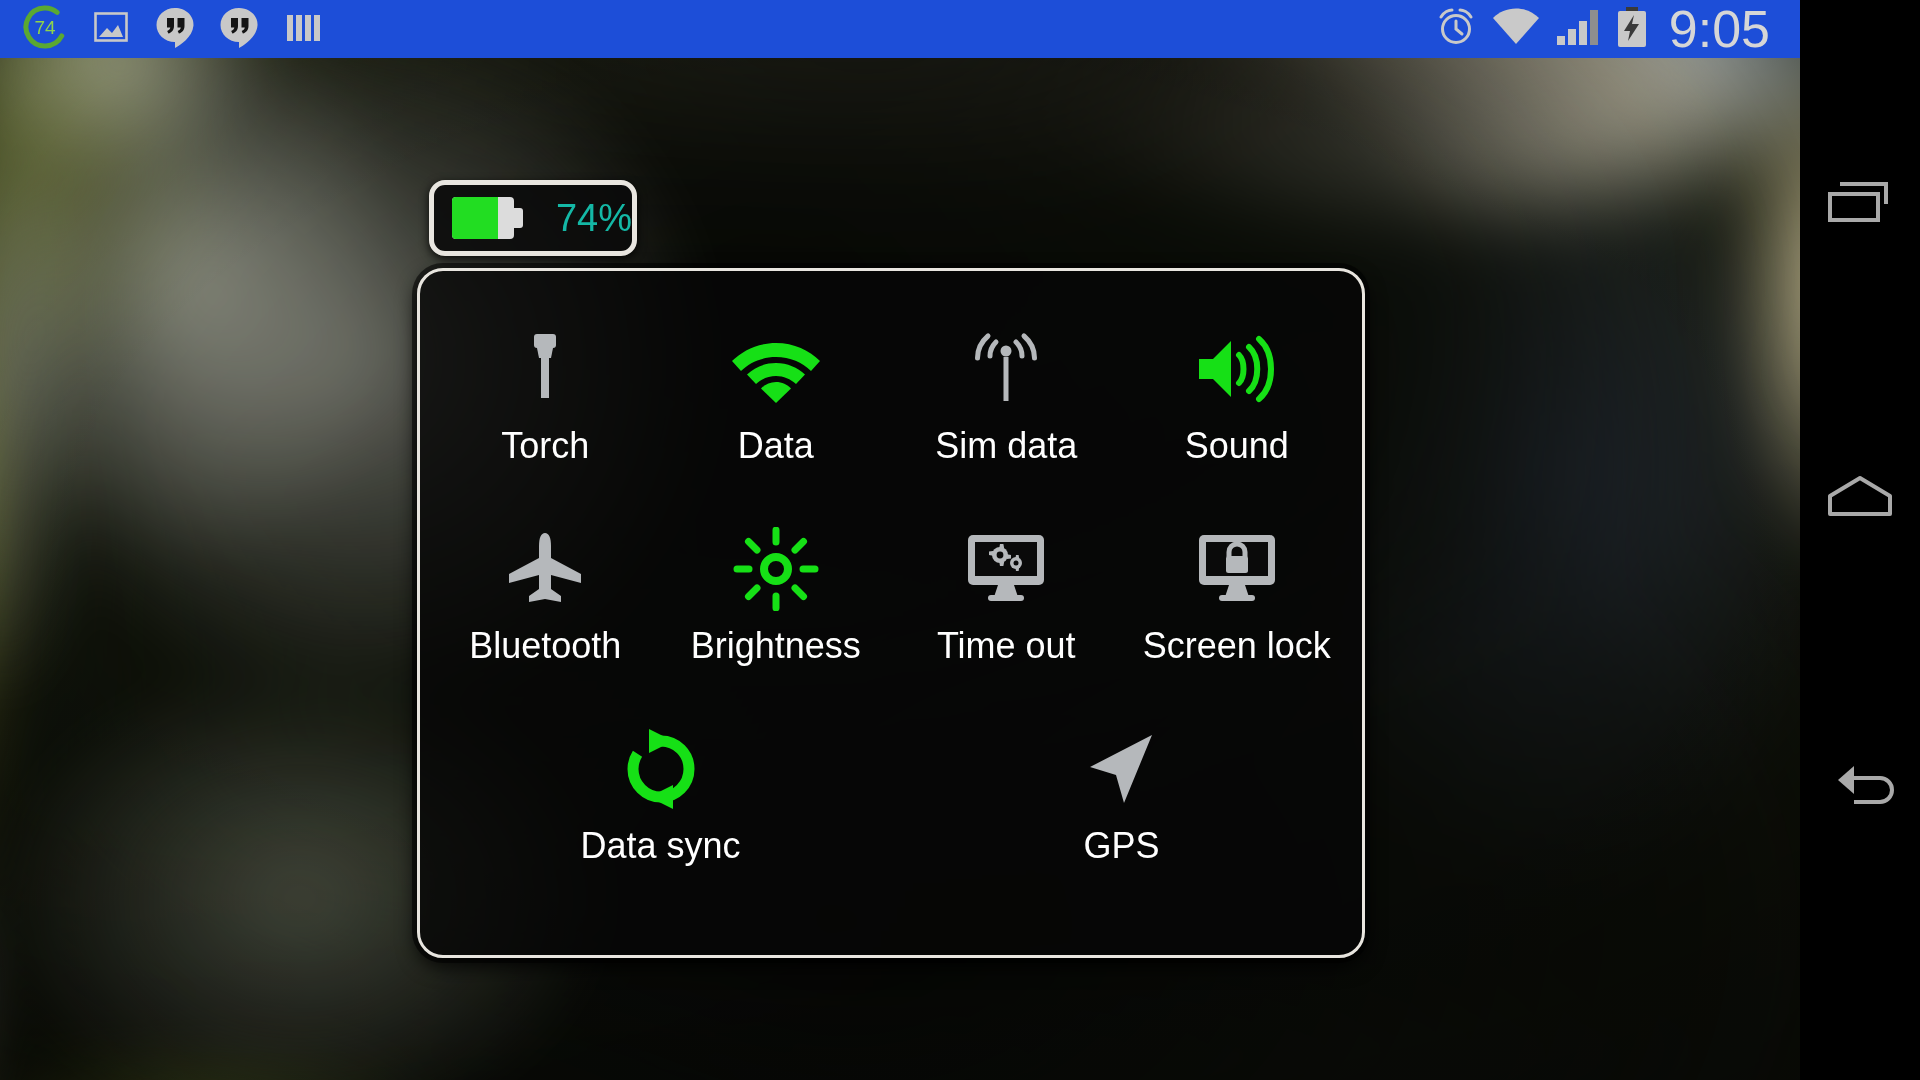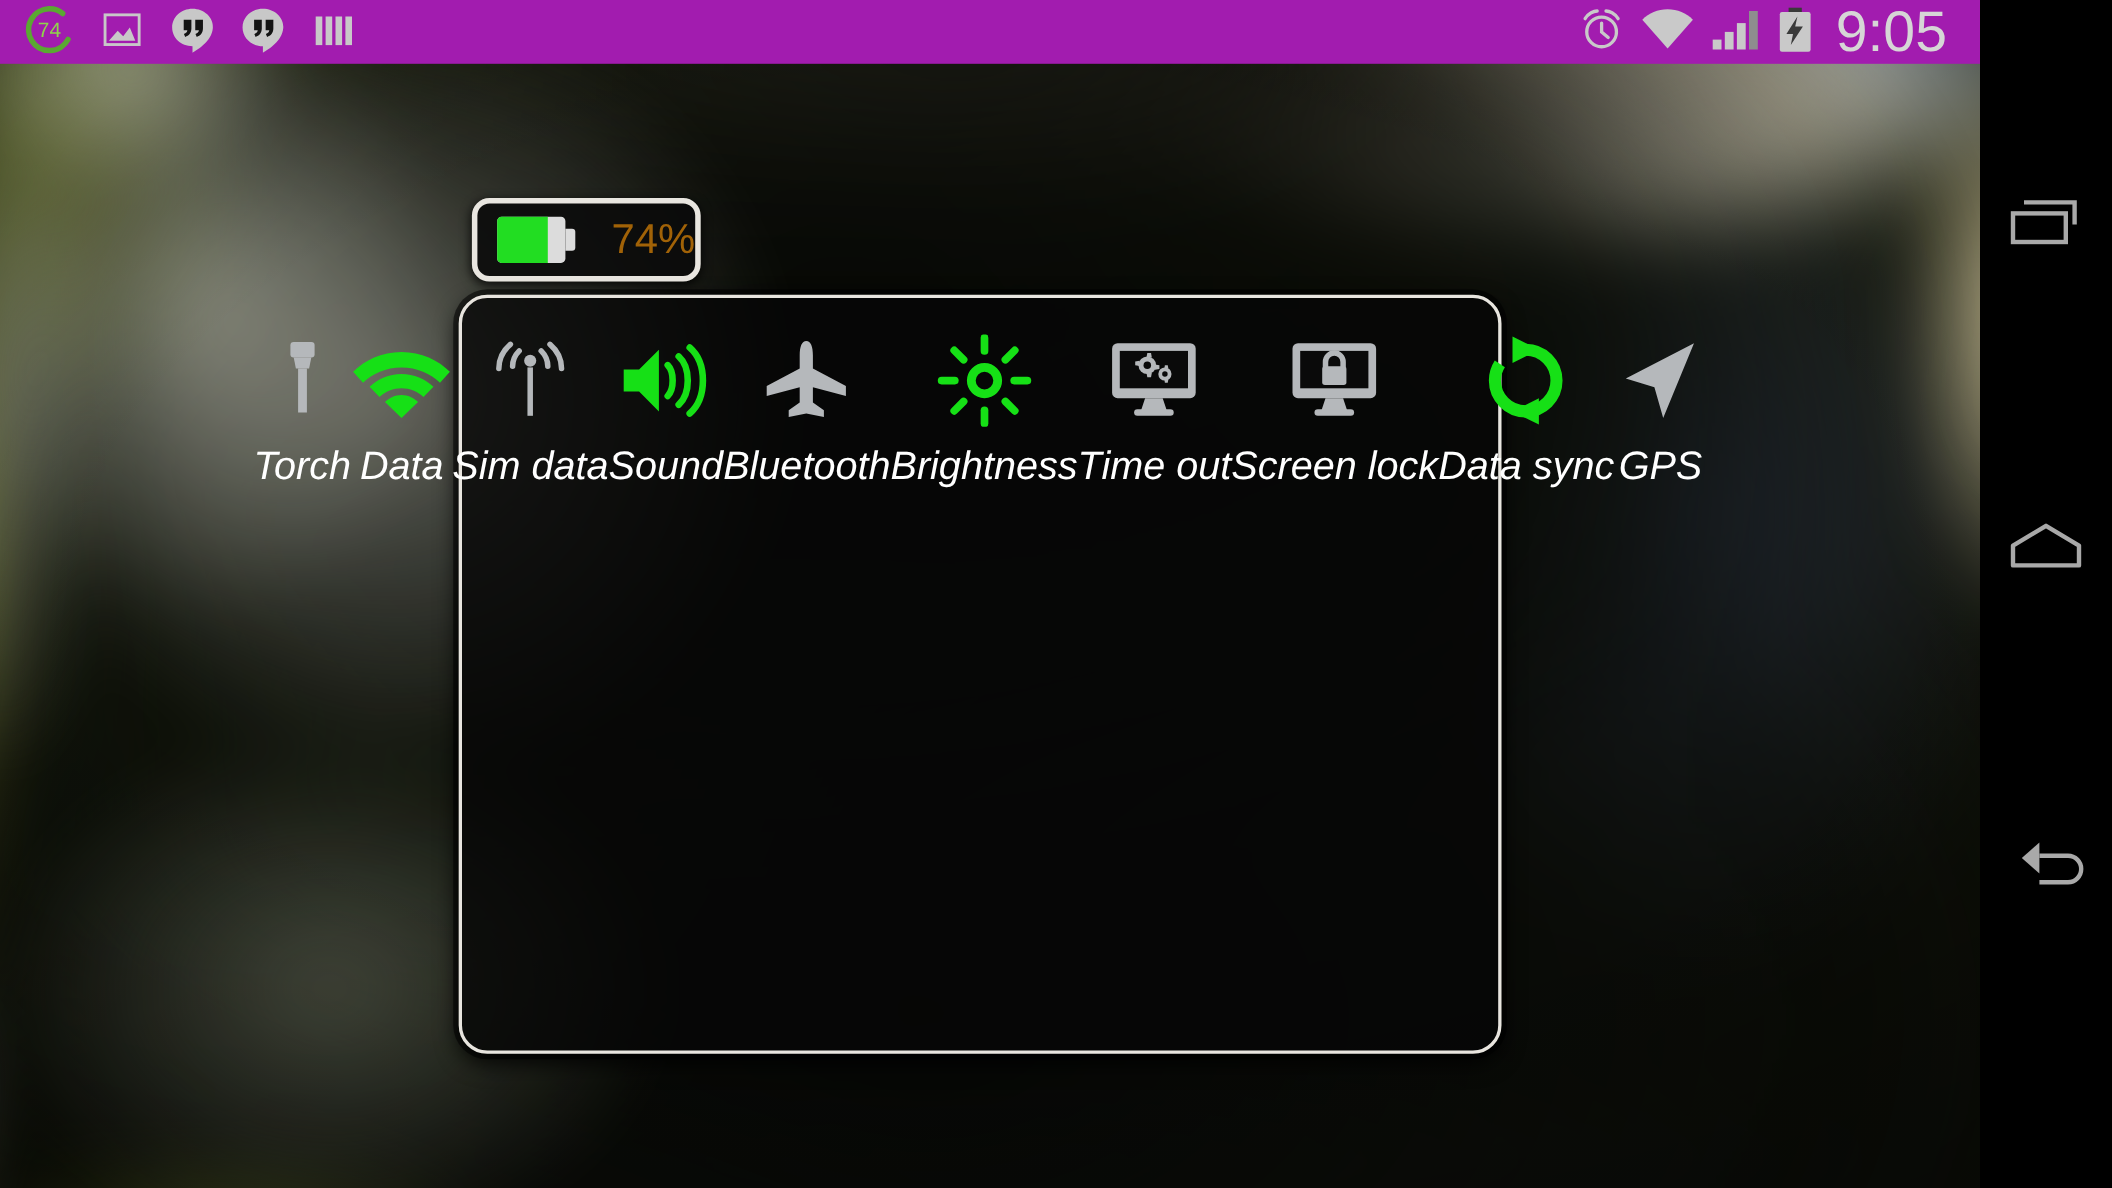--- a/index.html
+++ b/index.html
@@ -80,21 +80,21 @@
     background:
       radial-gradient(130% 110% at 50% 46%, rgba(0,0,0,0) 34%, rgba(0,0,0,0.30) 72%, rgba(0,0,0,0.62) 100%);
   }
 
   
   #status-bar {
     position: absolute;
     left: 0; top: 0;
     width: 1800px;
     height: 58px;
-    background: #a21caf;
+    background: #1d4ed8;
     display: flex;
     align-items: center;
     z-index: 40;
   }
   #status-left {
     display: flex;
     align-items: center;
     gap: 22px;
     padding-left: 22px;
     flex: 1 1 auto;
@@ -152,44 +152,43 @@
     border-radius: 0 3px 3px 0;
   }
   #battery-fill {
     position: absolute;
     left: 0; top: 0; bottom: 0;
     background: #22dd22;
     border-radius: 4px 0 0 4px;
   }
   #battery-text {
     margin-left: 42px;
-    color: #a16207;
+    color: #14b8a6;
     font-size: 38px;
     line-height: 1;
     font-family: "Liberation Sans", sans-serif;
   }
 
   
   #qs-panel {
     position: absolute;
     left: 417px;
     top: 268px;
     width: 948px;
     height: 690px;
     background: rgba(6,6,6,0.80);
     border: 3px solid #e8e5df;
     border-radius: 26px;
     box-shadow: 0 8px 20px rgba(0,0,0,0.9), 0 0 0 5px rgba(0,0,0,0.55);
     box-sizing: border-box;
     display: flex;
-    flex-direction: row;
+    flex-direction: column;
     justify-content: center;
     padding: 16px 10px 22px 10px;
     z-index: 30;
-    font-style: italic;
   }
   .qs-row {
     display: flex;
     flex: 0 0 auto;
     height: 200px;
   }
   .qs-tile {
     flex: 1 1 0;
     display: flex;
     flex-direction: column;

